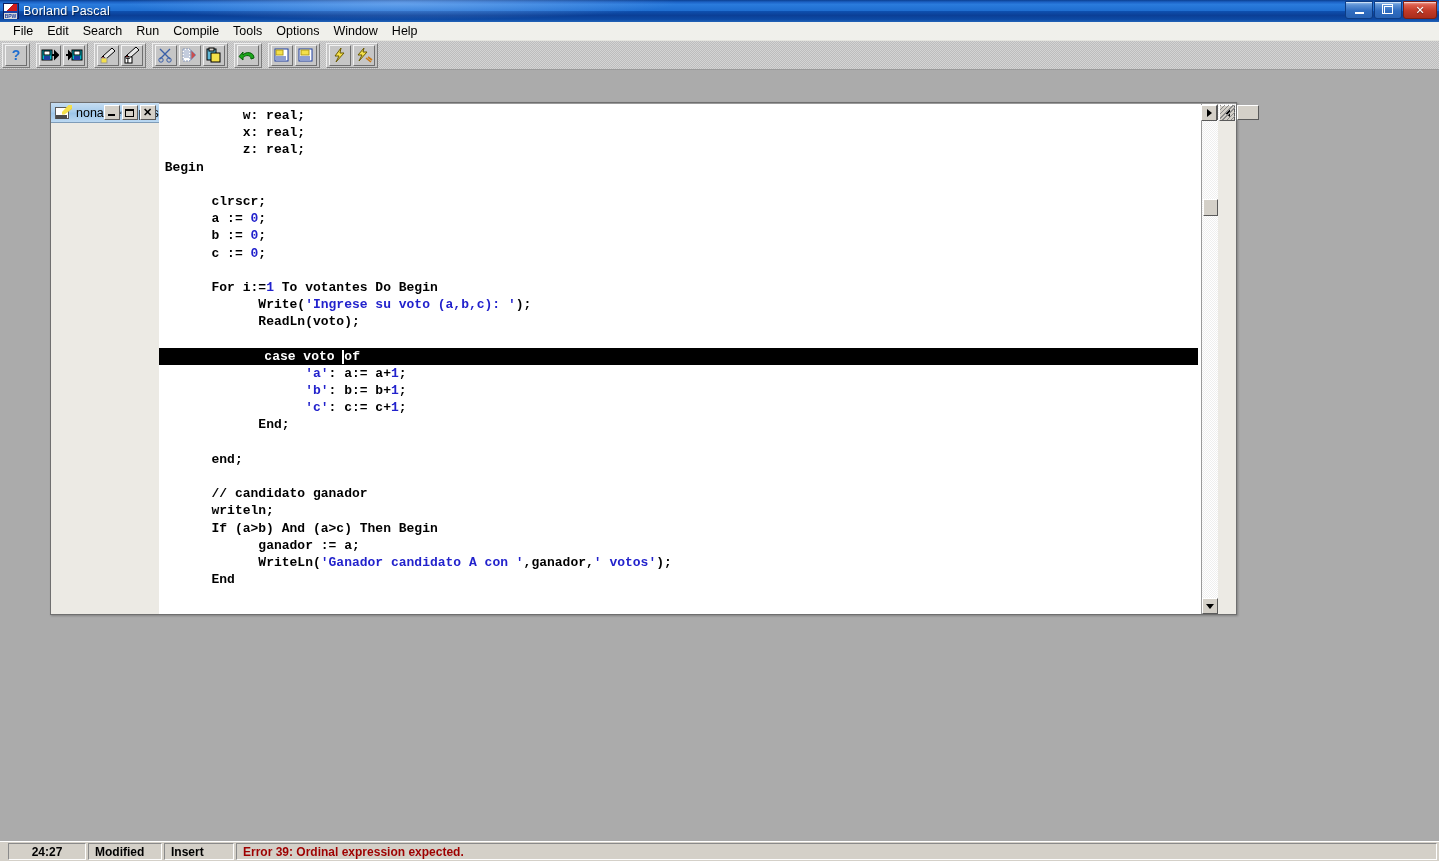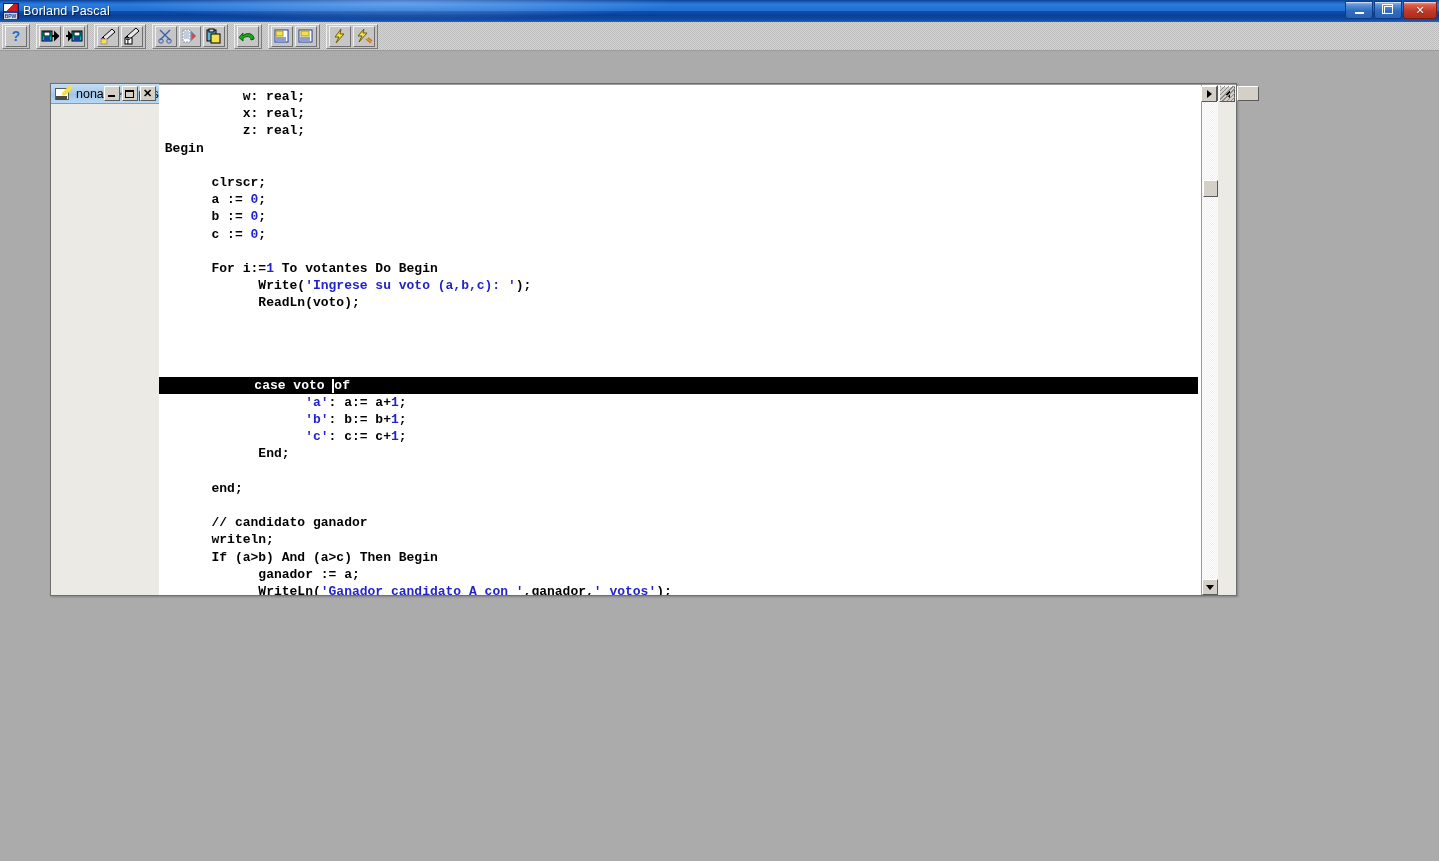--- a/index.html
+++ b/index.html
@@ -199,23 +199,22 @@
     font-size:13px;
     line-height:17.2px;
     white-space:pre;
     color:#000000;
     font-weight:bold;
     padding-left:6px;
   }
   .code .ln { height:17.2px; position:relative; }
   .code .ln.hl {
     background:#000000; color:#ffffff;
-    margin-left:-6px; padding-left:2px;
+    margin-left:-6px; padding-left:12px;
     width:1039px;
-    margin-top:48px;
   }
   .blue { color:#2222cc; }
   .caret {
     display:inline-block; width:2px; height:14px;
     background:#ffffff; vertical-align:-2px;
     position:relative; top:2px;
   }
 
   
   .vscroll {
@@ -322,20 +321,31 @@
         </div>
       <div class="wb">
           <span class="max-g"></span>
         </div>
       <div class="wb close">
           <span class="glyph">✕</span>
         </div>
     </div>
   </div>
 
+  <div class="menubar">
+    <div class="menu-item">File</div>
+    <div class="menu-item">Edit</div>
+    <div class="menu-item">Search</div>
+    <div class="menu-item">Run</div>
+    <div class="menu-item">Compile</div>
+    <div class="menu-item">Tools</div>
+    <div class="menu-item">Options</div>
+    <div class="menu-item">Window</div>
+    <div class="menu-item">Help</div>
+  </div>
 
   <div class="toolbar">
 
     <div class="tgroup">
       <div class="tbtn">
         <svg width="16" height="16" viewBox="0 0 16 16">
             <text x="8" y="13" font-size="14" font-weight="bold" text-anchor="middle" fill="#1f6ed0" font-family="Liberation Sans, sans-serif">?</text>
           </svg>
       </div>
     </div>
@@ -490,14 +500,20 @@
         <div class="hs-thumb"></div>
         <div class="sb-btn hs-right">
             <span class="arrow arr-right"></span>
           </div>
         <div class="grip"></div>
       </div>
 
     </div>
   </div>
 
+  <div class="statusbar">
+    <div class="sb-panel sb-pos">24:27</div>
+    <div class="sb-panel sb-mod">Modified</div>
+    <div class="sb-panel sb-ins">Insert</div>
+    <div class="sb-panel sb-err">Error 39: Ordinal expression expected.</div>
+  </div>
 
 </div>
 
 </body></html>

